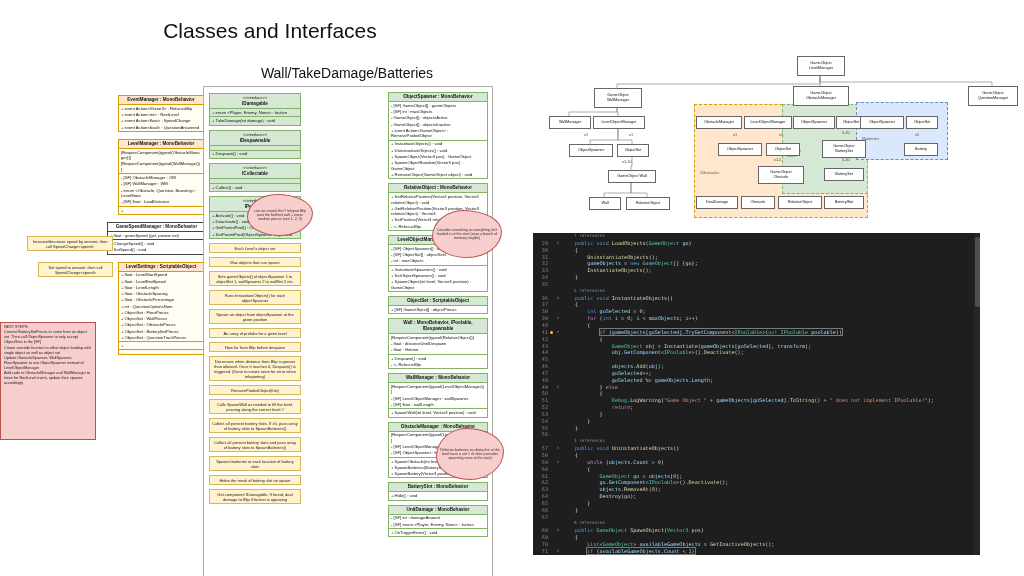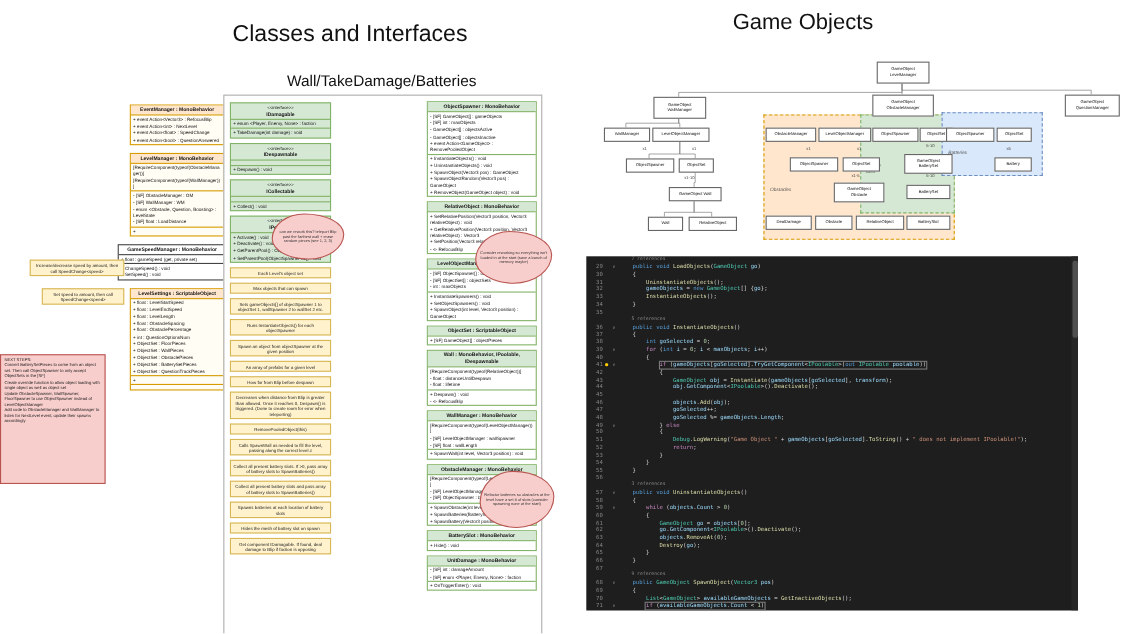--- a/index.html
+++ b/index.html
@@ -1,18 +1,18 @@
 <!DOCTYPE html>
 <html><head>
 <meta charset="utf-8">
 <style>
   html,body{margin:0;padding:0}
   .page{position:relative;width:1024px;height:576px;background:#ffffff;overflow:hidden;
         font-family:"Liberation Sans",sans-serif;color:#111}
-  .title-main{position:absolute;left:115px;top:19px;width:310px;text-align:right;font-size:21px}
+  .title-main{position:absolute;left:115px;top:19px;width:310px;text-align:center;font-size:21px}
   .subtitle{position:absolute;left:203px;top:65px;width:288px;text-align:center;font-size:14px}
   .title-right{position:absolute;left:630px;top:9px;width:200px;text-align:center;font-size:20px}
 
   
   .uml{font-size:4.2px;line-height:1.3;background:#fff;border:1px solid #888}
   .stereo{text-align:center;font-size:3.9px;padding-top:1px}
   .uhead{font-weight:bold;text-align:center;font-size:4.6px;padding:1px 1px}
   .usec{border-top:0.5px solid #888;min-height:3px;padding:0.5px 0}
   .um{padding:0.4px 2px;word-wrap:break-word}
   .yellow{background:#fffdf4;border-color:#d79b00}
@@ -65,21 +65,20 @@
   .f{color:#dcdcaa}.n{color:#b5cea8}.v{color:#9cdcfe}
   .sbtrack{position:absolute;right:0;top:0;width:6px;height:100%;background:#262626}
   .sbthumb{position:absolute;right:0.5px;top:4px;width:5px;height:70px;background:#4f4f4f;border-radius:2px}
 </style>
 </head>
 <body>
 
 <div class="page">
   <div class="title-main">Classes and Interfaces</div>
   <div class="subtitle">Wall/TakeDamage/Batteries</div>
-  <div class="title-right">Game Objects</div>
 
   <div id="left-col">
       <div class="uml yellow">
         <div class="uhead">EventManager : MonoBehavior</div>
         <div class="usec">
           <div class="um">+ event Action&lt;Vector3&gt; : RefocusBlip</div>
           <div class="um">+ event Action&lt;int&gt; : NextLevel</div>
           <div class="um">+ event Action&lt;float&gt; : SpeedChange</div>
           <div class="um">+ event Action&lt;bool&gt; : QuestionAnswered</div>
         </div>

